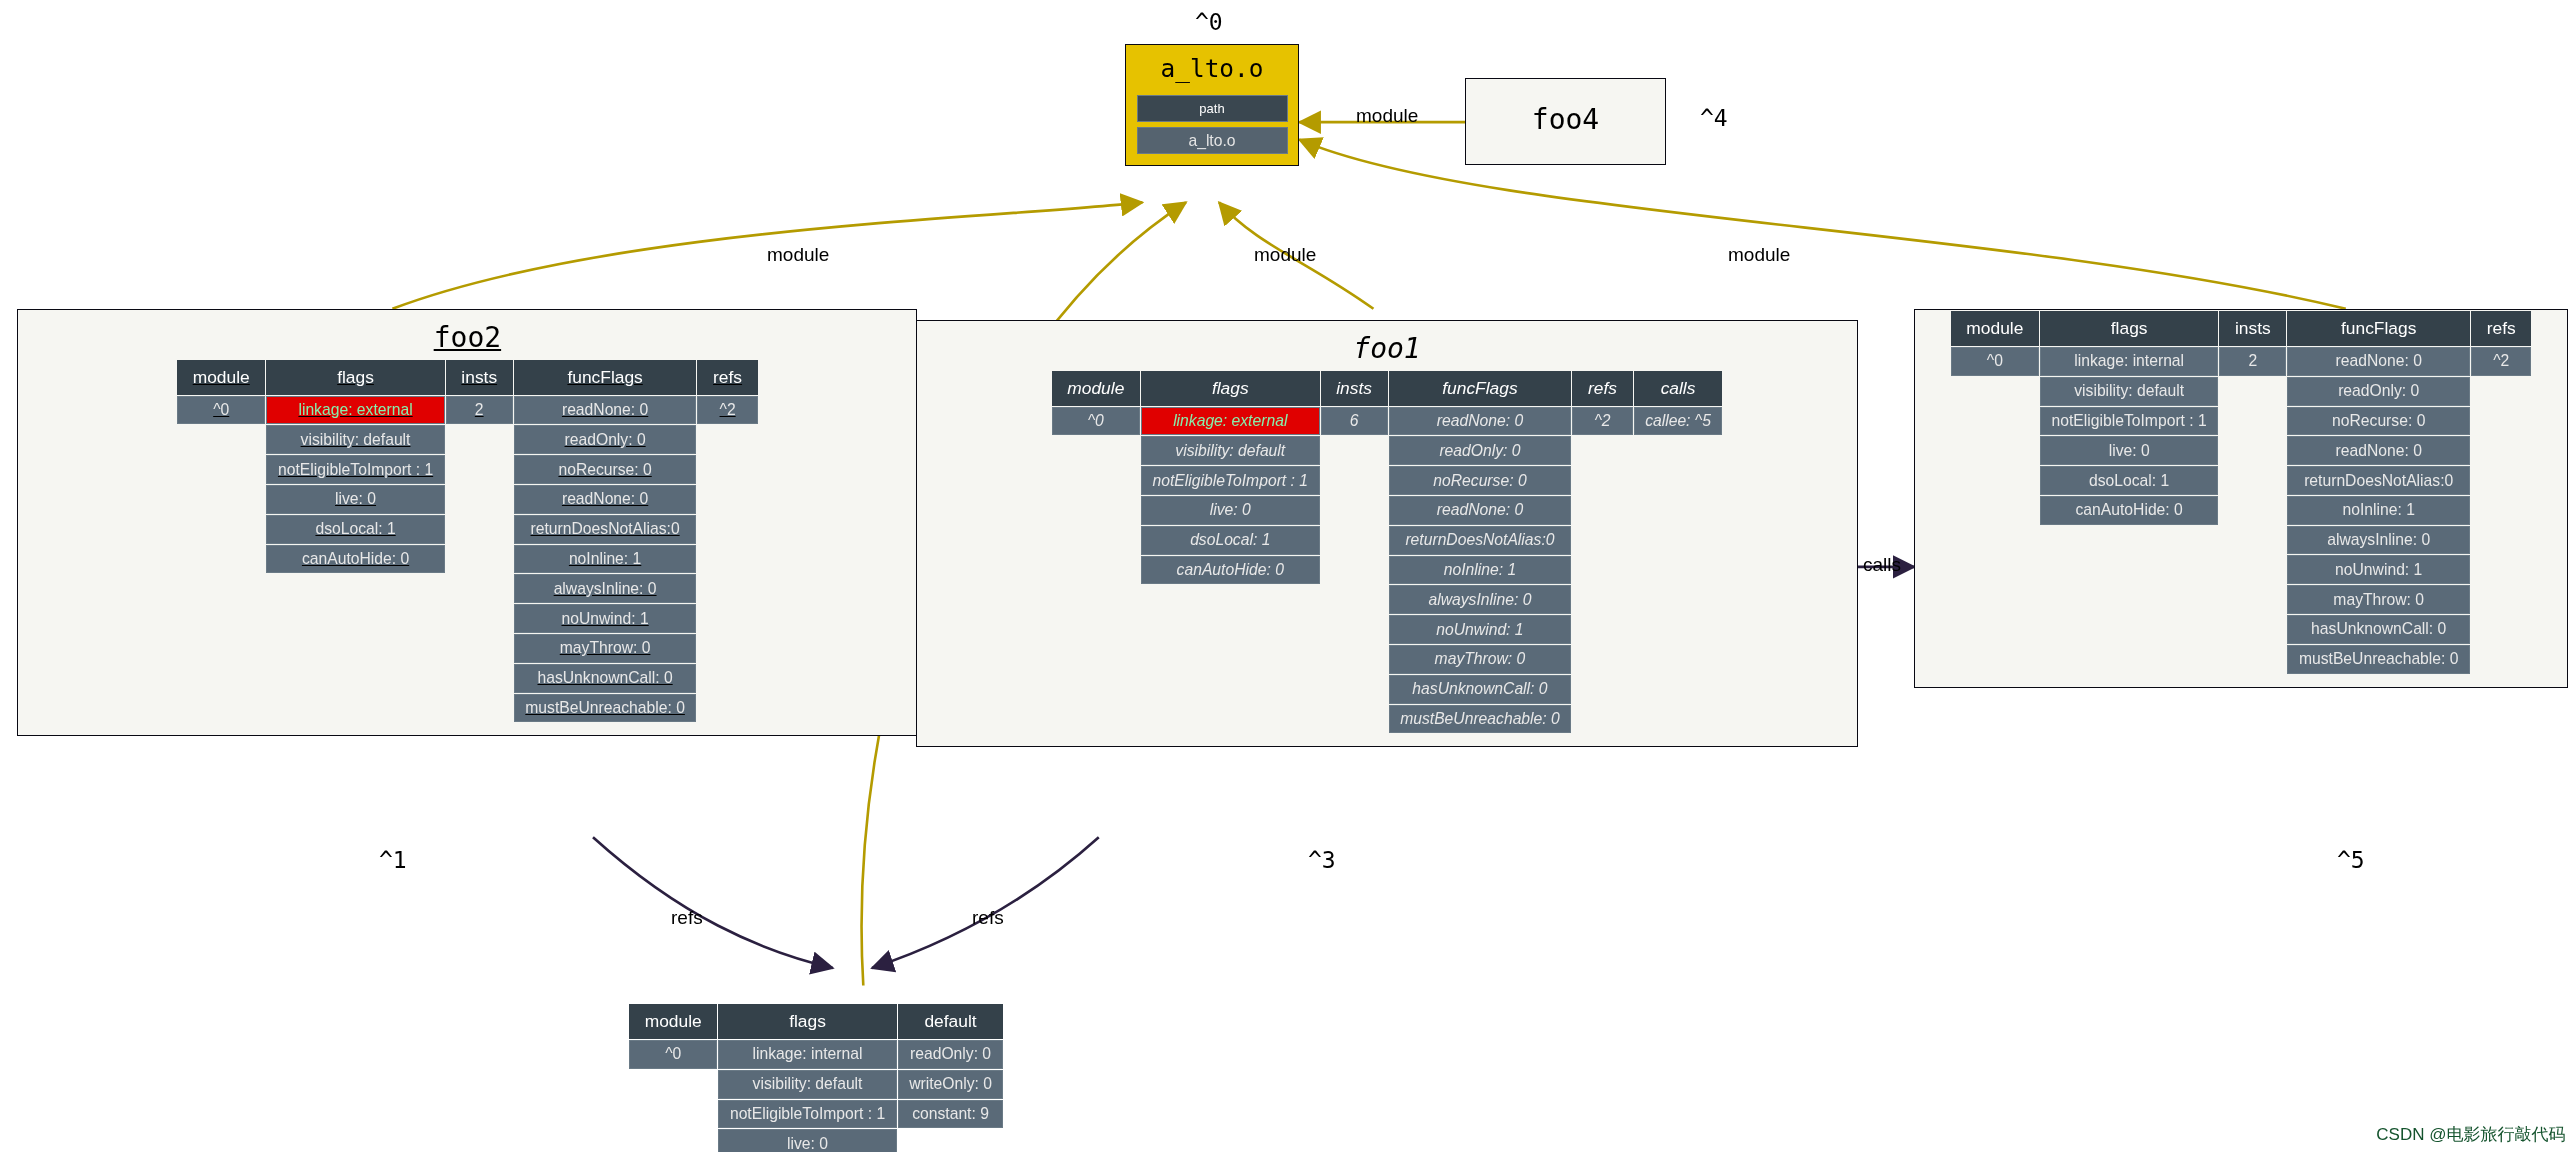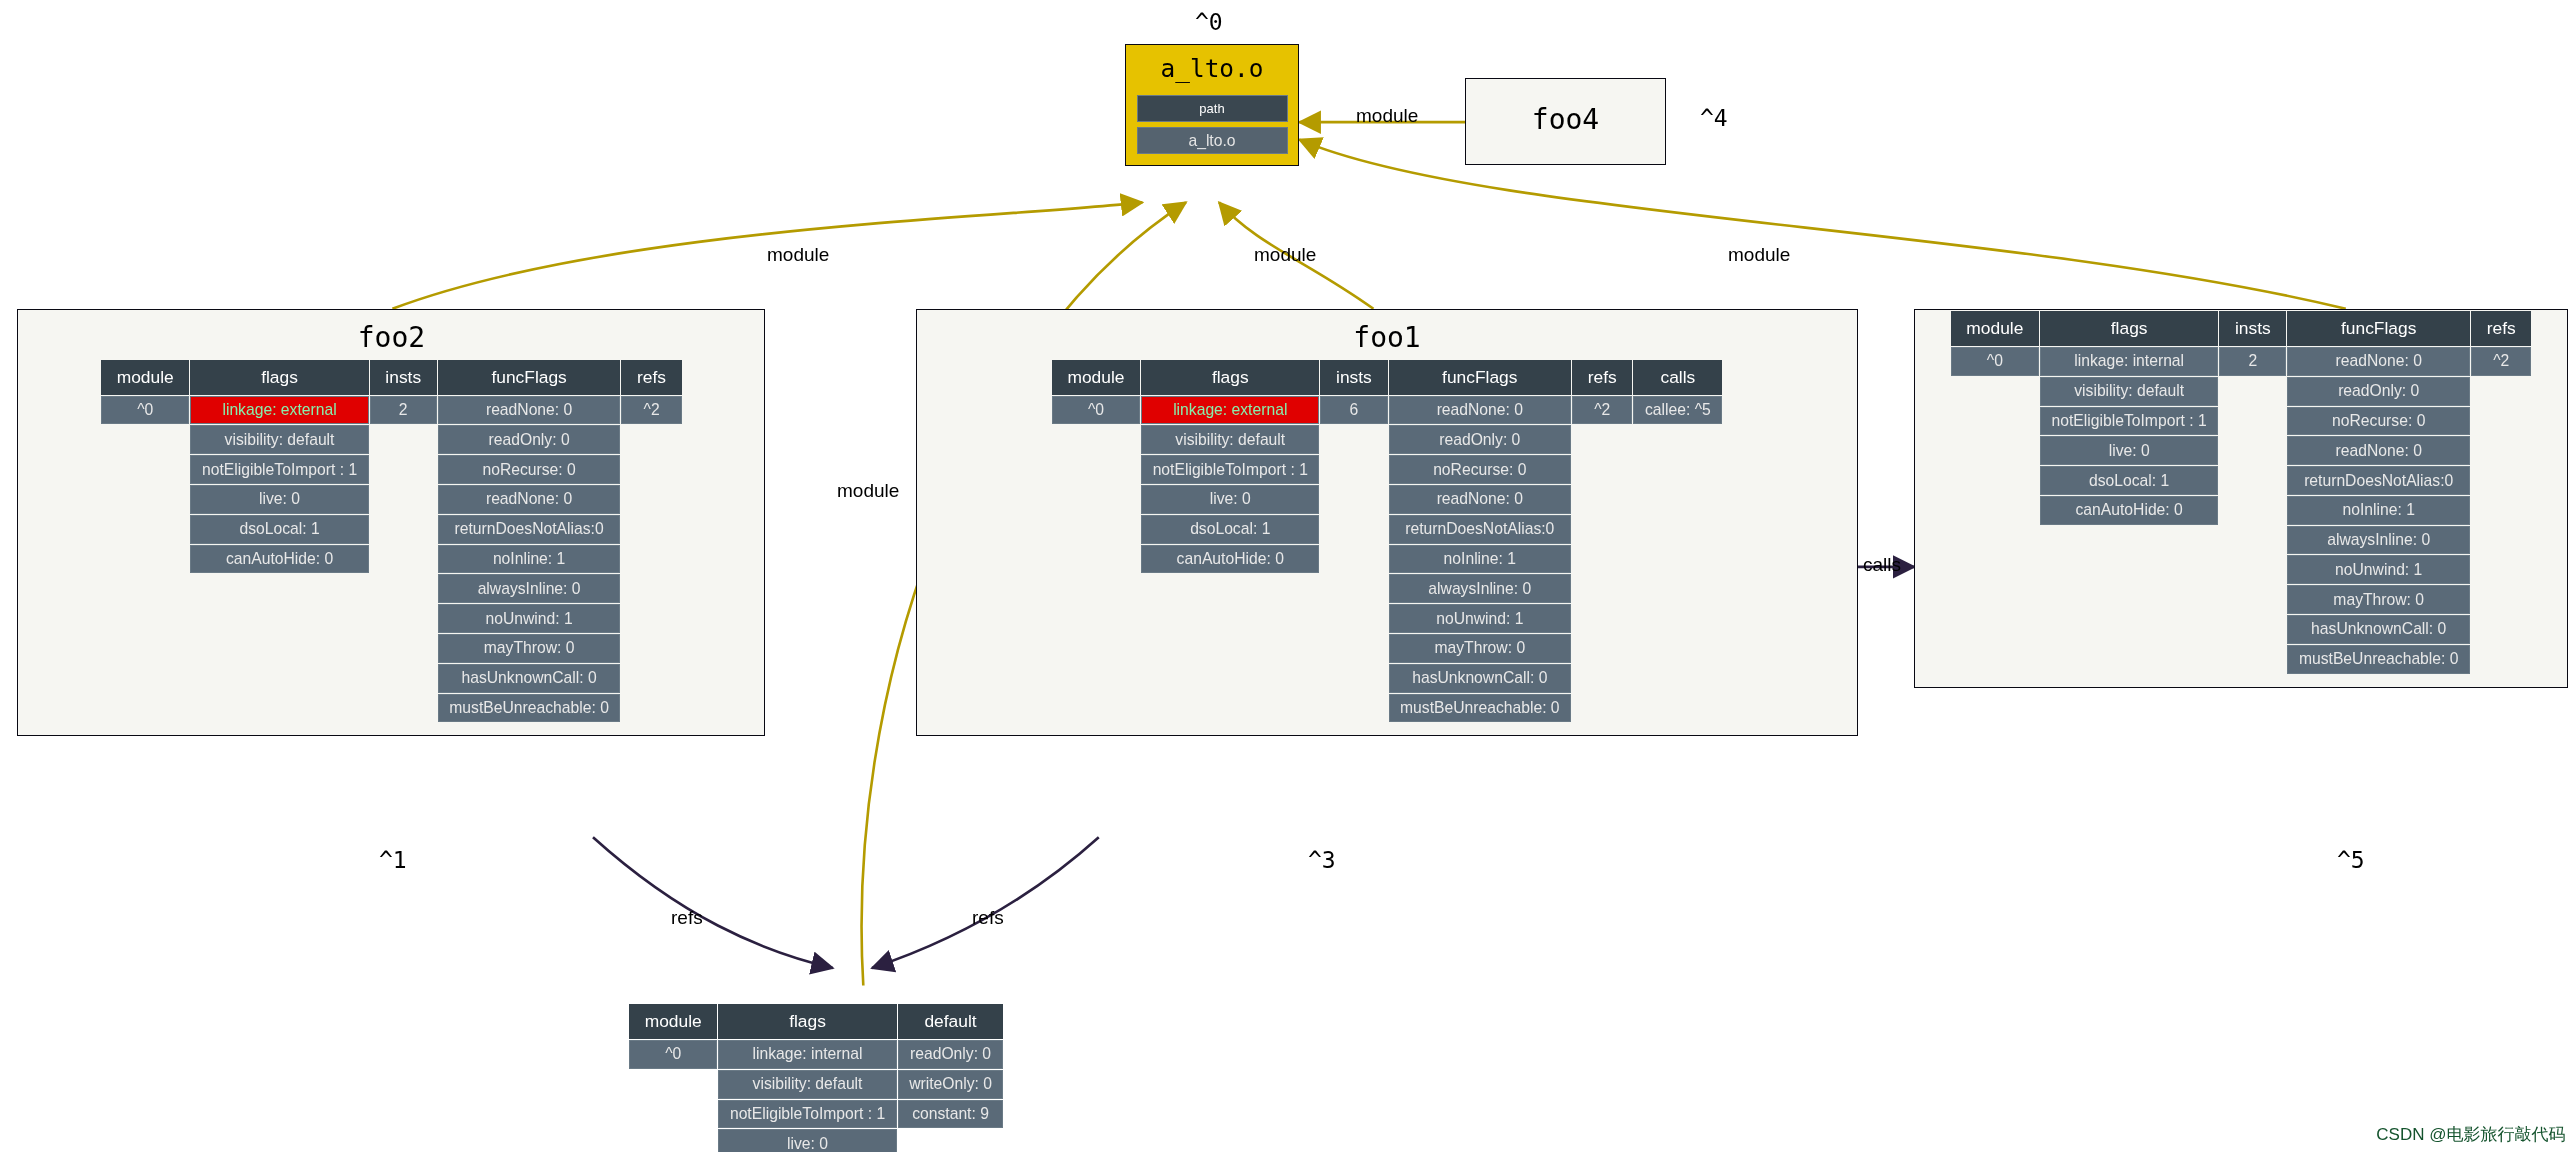--- a/index.html
+++ b/index.html
@@ -151,21 +151,21 @@
 
 <div class="edge-label" style="left:1356px; top:105px;">module</div>
 <div class="edge-label" style="left:767px; top:244px;">module</div>
 <div class="edge-label" style="left:1254px; top:244px;">module</div>
 <div class="edge-label" style="left:1728px; top:244px;">module</div>
 <div class="edge-label" style="left:837px; top:480px;">module</div>
 <div class="edge-label" style="left:671px; top:907px;">refs</div>
 <div class="edge-label" style="left:972px; top:907px;">refs</div>
 <div class="edge-label" style="left:1863px; top:554px;">calls</div>
 
-<div class="node-box" style="left:17.4px; top:309px; width:748px;">
+<div class="node-box" style="left:17.4px; top:309px; width:900px;text-decoration:underline;">
   <div class="node-title">foo2</div>
   <table>
     <tbody>
         <tr>
       <th>module</th>
       <th>flags</th>
       <th>insts</th>
       <th>funcFlags</th>
       <th>refs</th>
     </tr>
@@ -244,21 +244,21 @@
           <td class="empty"></td>
           <td class="empty"></td>
           <td>mustBeUnreachable: 0</td>
           <td class="empty"></td>
         </tr>
   </tbody>
     </table>
 </div>
 <div class="label" style="left:379px; top:847px;">^1</div>
 
-<div class="node-box" style="left:916px; top:309px; width:942px;">
+<div class="node-box" style="left:916px; top:320px; width:942px;font-style:italic;">
   <div class="node-title">foo1</div>
   <table>
     <tbody>
         <tr>
       <th>module</th>
       <th>flags</th>
       <th>insts</th>
       <th>funcFlags</th>
       <th>refs</th>
       <th>calls</th>

